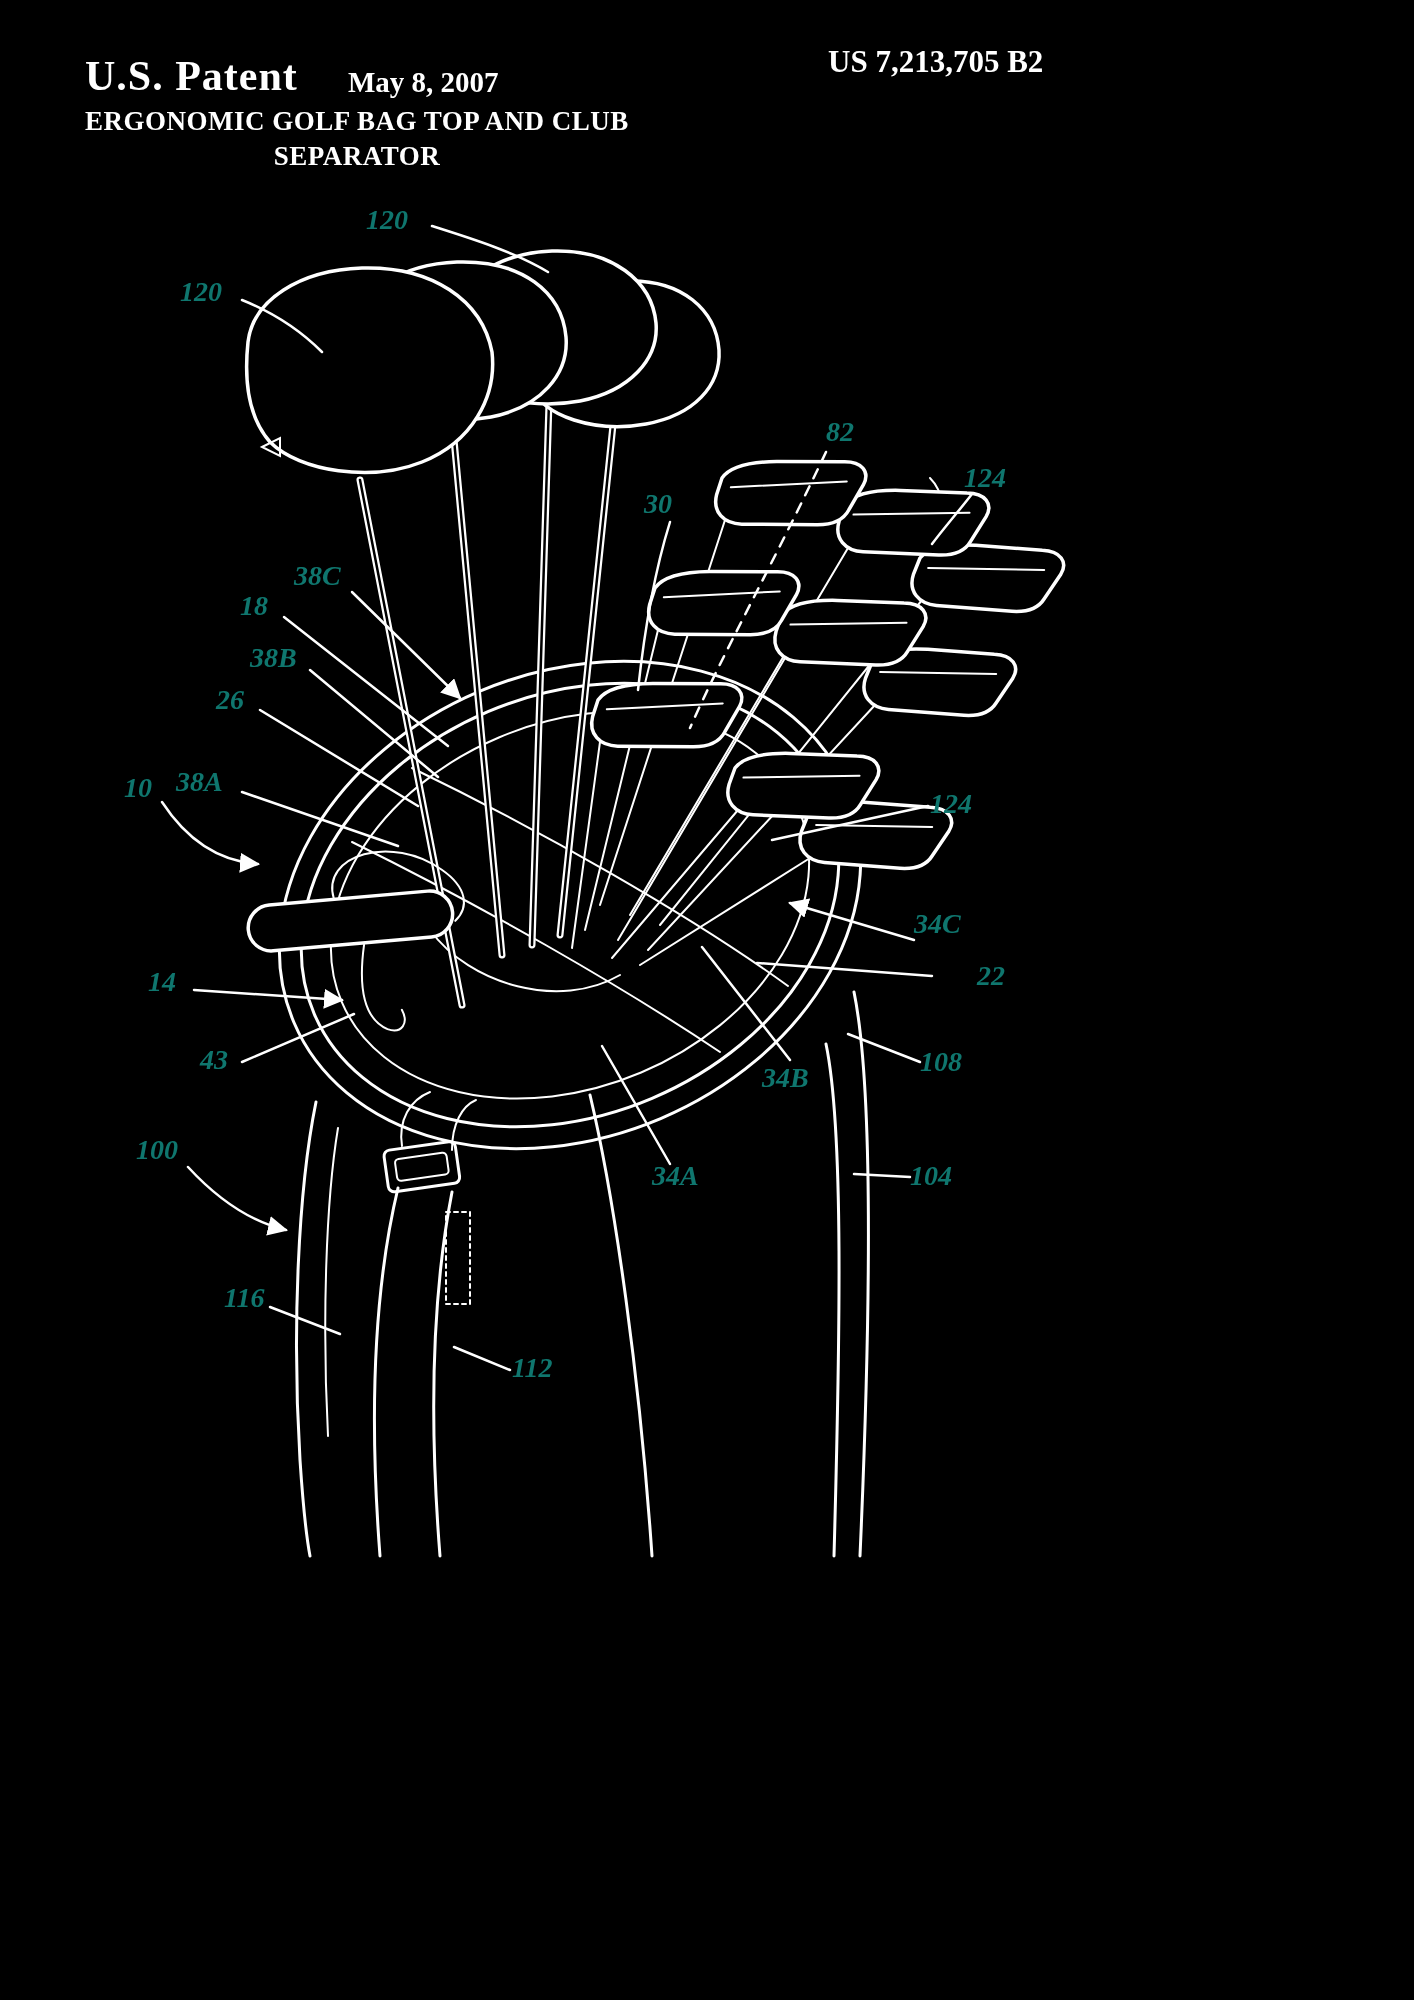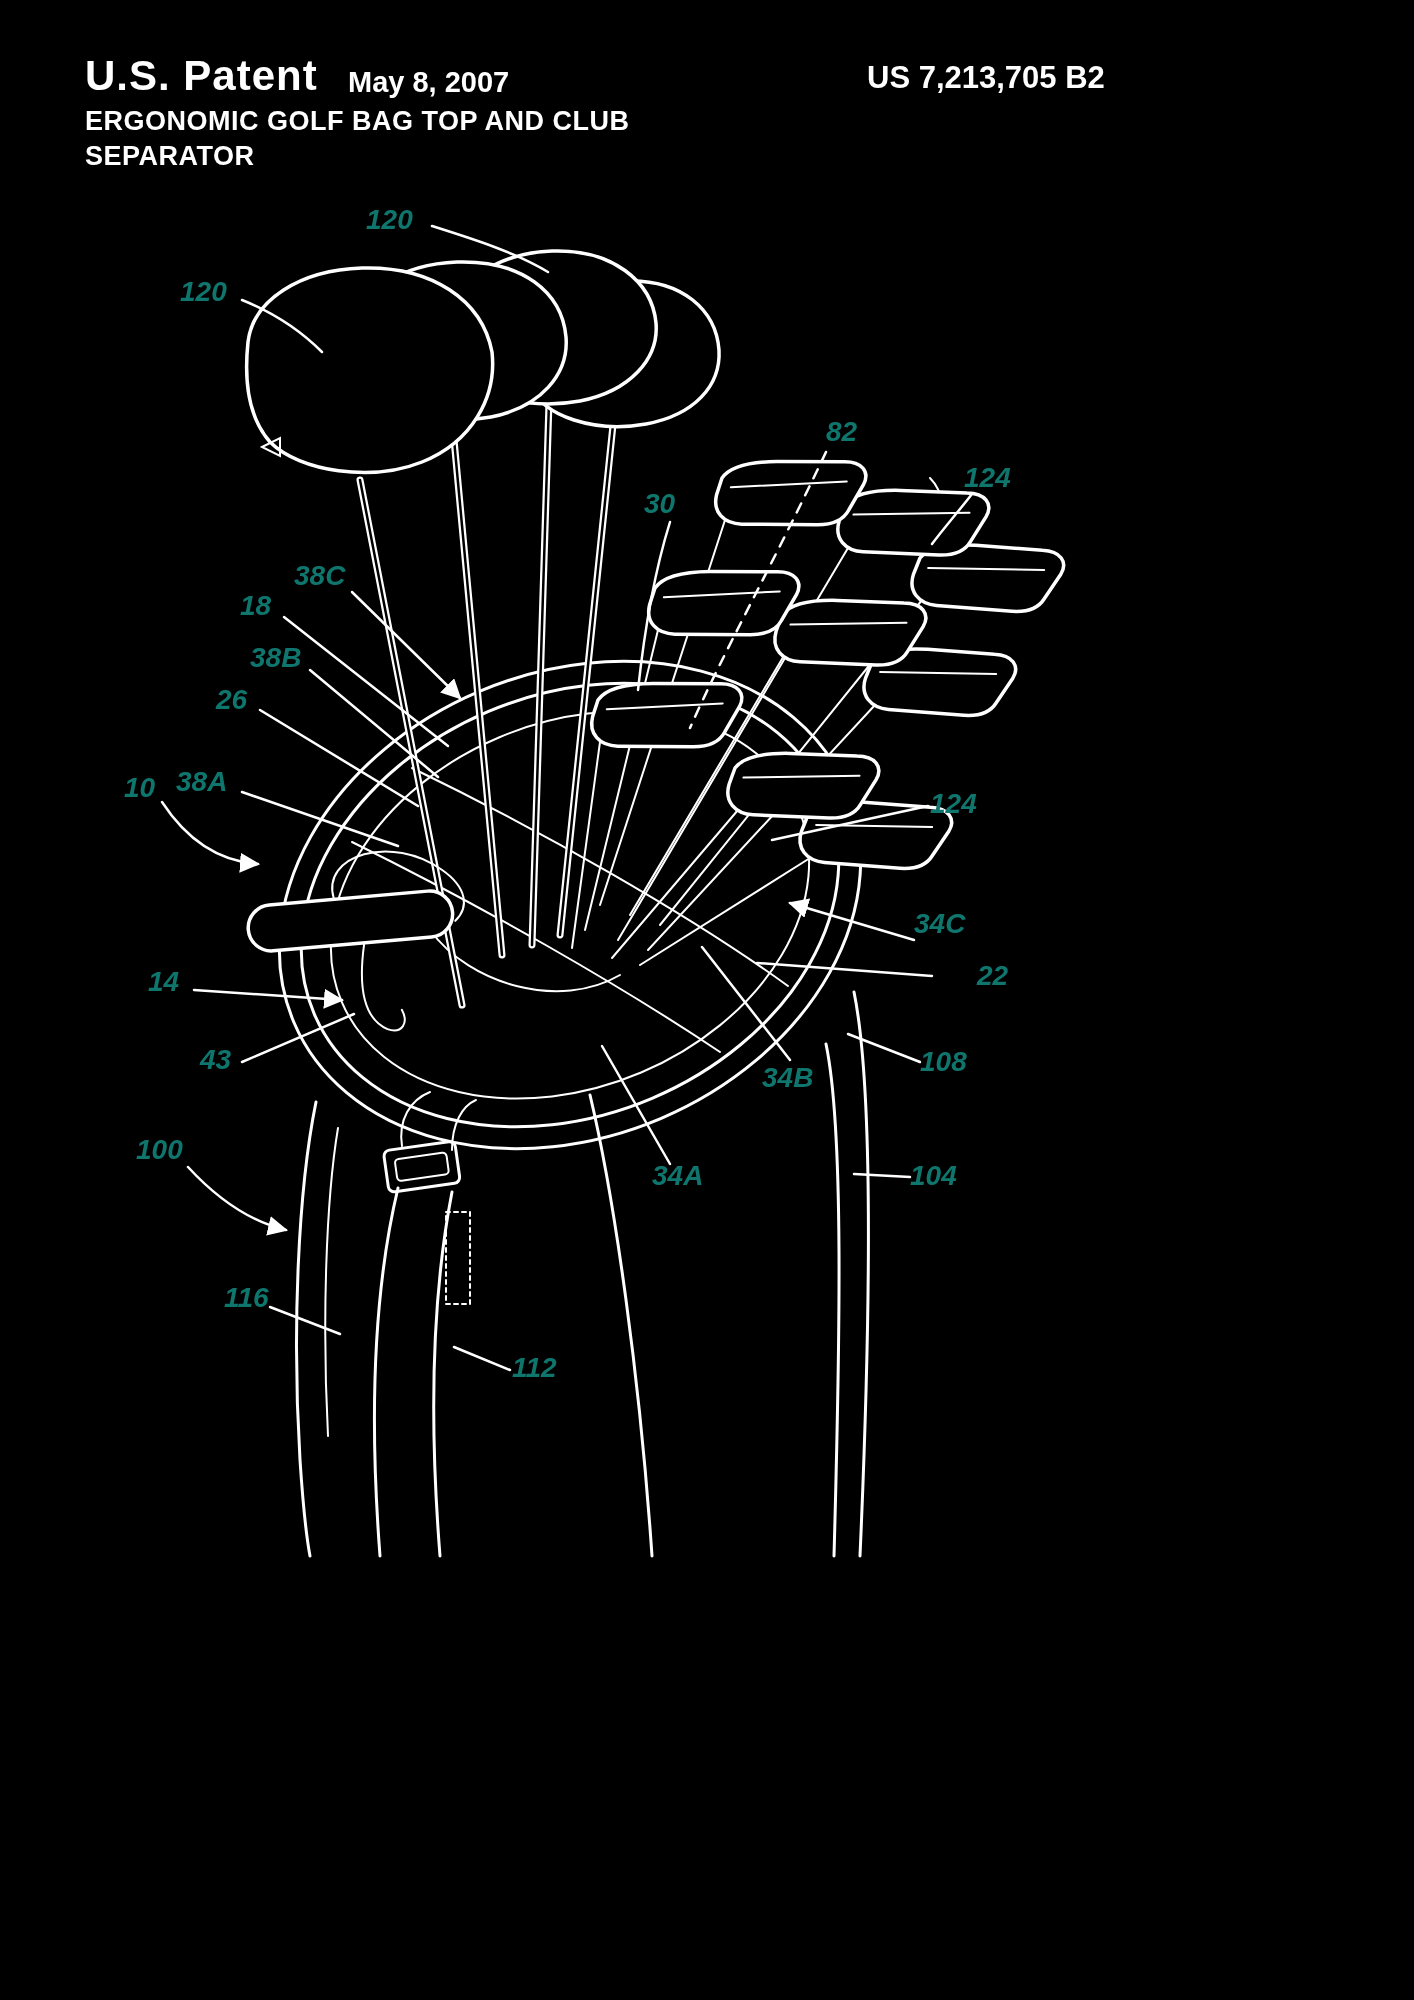--- a/index.html
+++ b/index.html
@@ -1,23 +1,24 @@
 <!DOCTYPE html>
 <html><head>
 <meta charset="utf-8">
 <style>
   html, body { margin:0; padding:0; background:#000; }
   .page {
     position:relative; width:1414px; height:2000px;
     background:#000000; color:#ffffff; overflow:hidden;
-    font-family:Liberation Sans, sans-serif;
+    font-family:Liberation Serif, serif;
+    text-align:center;
   }
   .hdr-patent { position:absolute; left:85px; top:52px; font-size:42px; font-weight:700; letter-spacing:1px; }
   .hdr-date   { position:absolute; left:348px; top:66px; font-size:29px; font-weight:700; }
-  .hdr-number { position:absolute; left:828px; top:60px; font-size:31px; font-weight:700;margin-left:39px; }
+  .hdr-number { position:absolute; left:828px; top:44px; font-size:31px; font-weight:700; }
   .hdr-title  { position:absolute; left:85px;  top:104px; font-size:27px; font-weight:700; line-height:1.3; letter-spacing:0.5px; }
   .ref-label  { position:absolute; font-size:28px; font-style:italic; font-weight:700; color:#0f766e; white-space:nowrap; }
   svg.figure  { position:absolute; left:0; top:0; }
   .ln   { stroke:#ffffff; stroke-width:3; fill:none; stroke-linecap:round; }
   .thin { stroke:#ffffff; stroke-width:2; fill:none; stroke-linecap:round; }
   .lead { stroke:#ffffff; stroke-width:2.5; fill:none; stroke-linecap:round; }
   .dash { stroke:#ffffff; stroke-width:2.5; fill:none; stroke-dasharray:10 9; stroke-linecap:round; }
   .head { fill:#000000; stroke:#ffffff; stroke-width:3.5; }
   .shaft-outer { stroke:#ffffff; stroke-width:7; fill:none; stroke-linecap:round; }
   .shaft-inner { stroke:#000000; stroke-width:2.5; fill:none; stroke-linecap:round; }

